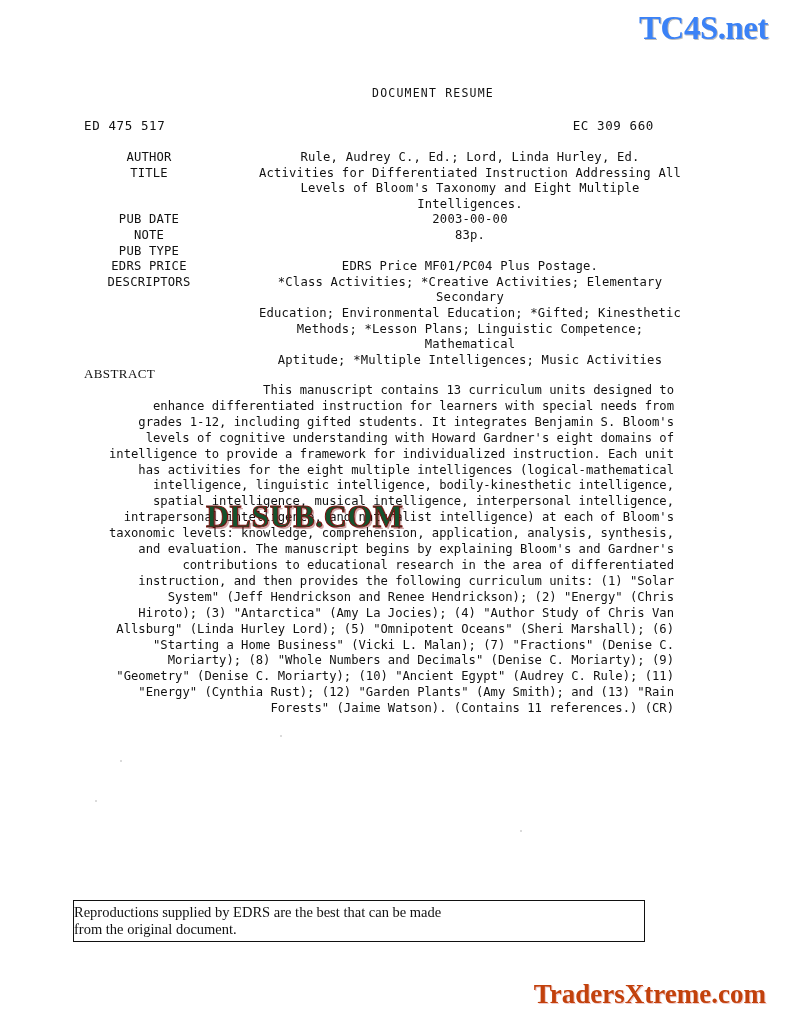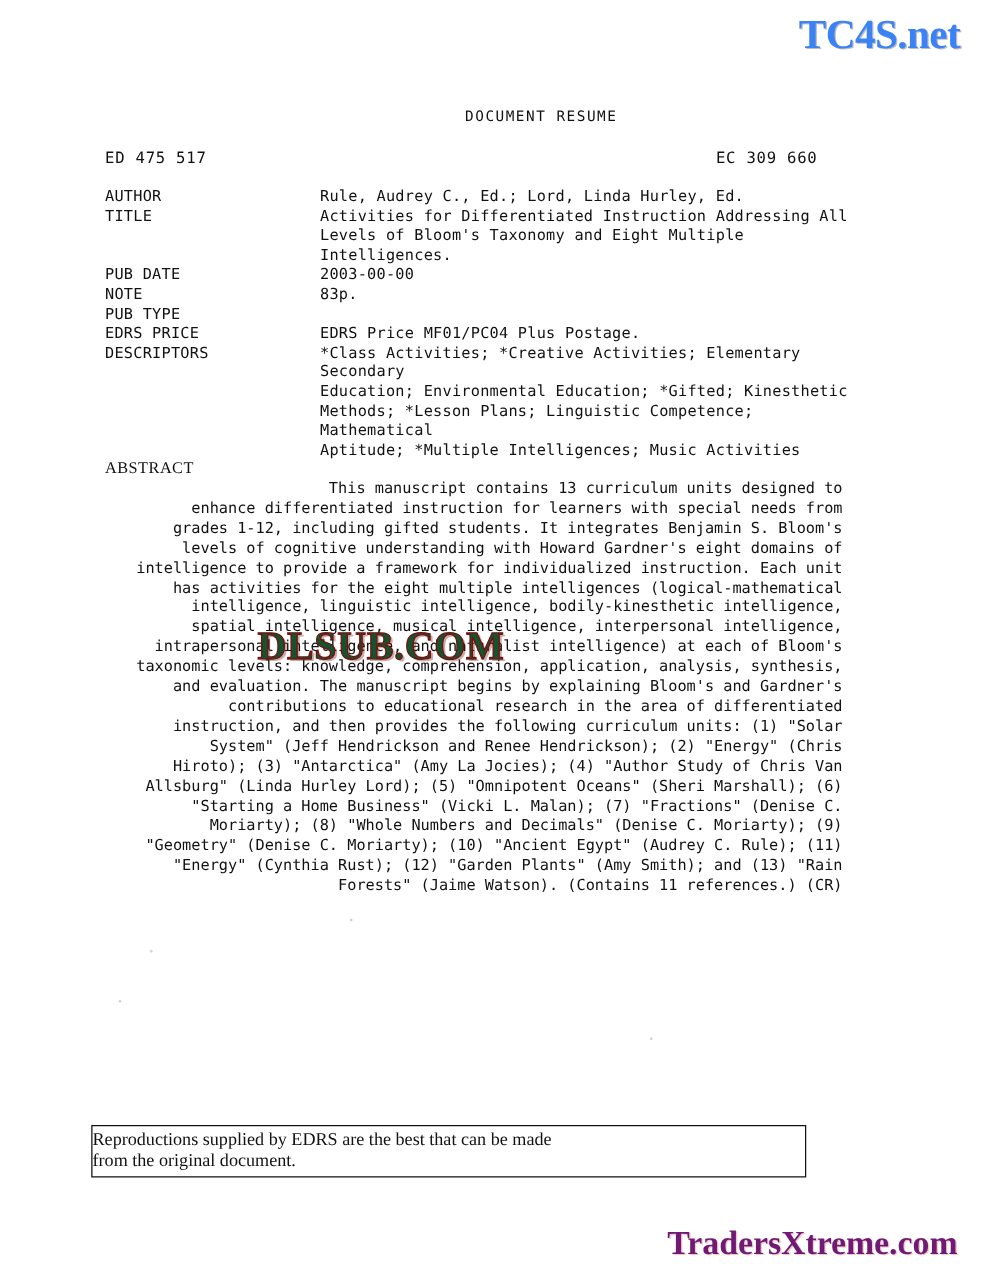--- a/index.html
+++ b/index.html
@@ -33,21 +33,21 @@
     letter-spacing: -0.5px;
     text-shadow: 1px 1px 0 #bdbdbd;
   }
   .wm-bottom {
     position: absolute;
     bottom: 14px;
     right: 26px;
     font-family: "Liberation Serif", serif;
     font-weight: bold;
     font-size: 27px;
-    color: #701a75;
+    color: #c2410c;
     letter-spacing: 0px;
     text-shadow: 1px 1px 0 #f0c9c9;
   }
   .wm-center {
     position: absolute;
     left: 206px;
     top: 498px;
     font-family: "Liberation Serif", serif;
     font-weight: bold;
     font-size: 32px;
@@ -86,20 +86,21 @@
     left: 84px;
     width: 600px;
     font-size: 12.2px;
     line-height: 15.6px;
     letter-spacing: 0.2px;
   }
   .field-row {
     display: flex;
     align-items: flex-start;
     margin-bottom: 0px;
+    text-align: center;
   }
   .field-label {
     width: 130px;
     flex: 0 0 130px;
     white-space: pre;
   }
   .field-value {
     flex: 1 1 auto;
     white-space: pre-wrap;
     margin-left: 42px;

